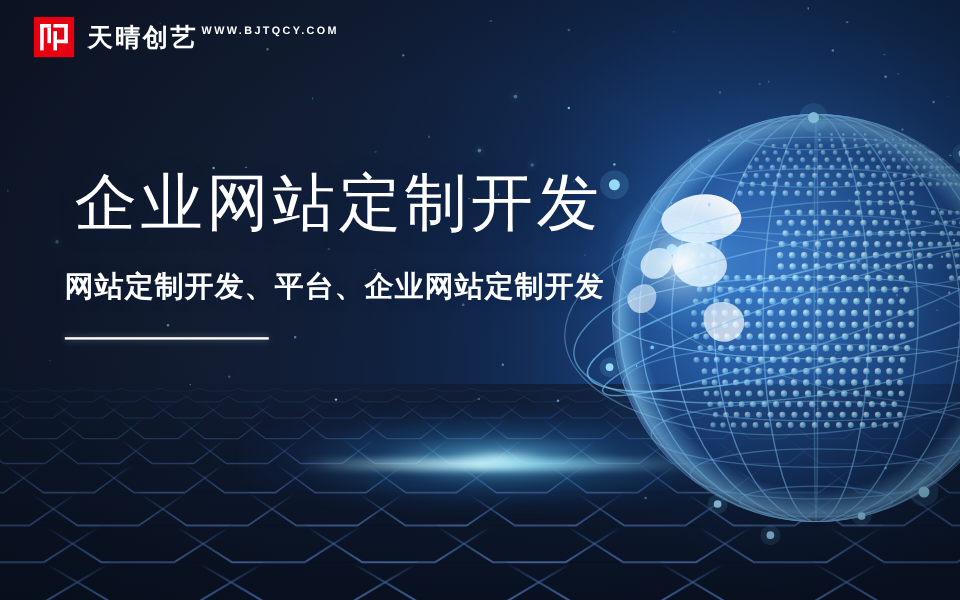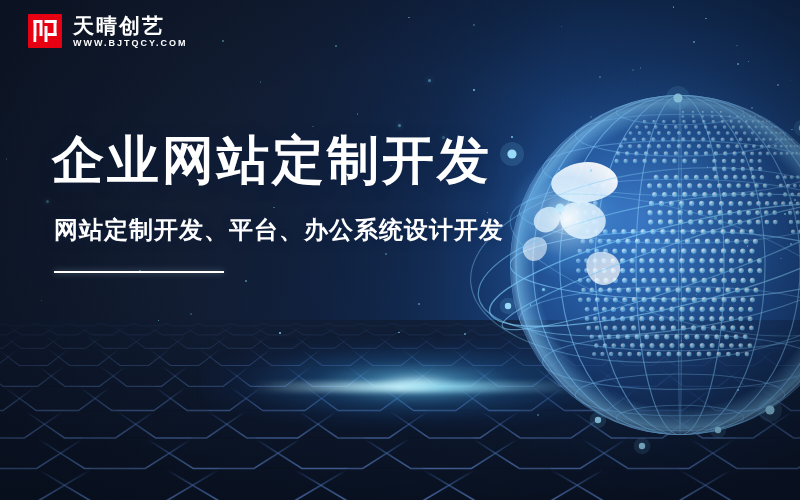--- a/index.html
+++ b/index.html
@@ -75,36 +75,36 @@
     background:#7fd4f7;
   }
 
   
   .logo{
     position:absolute;left:28px;top:14px;display:flex;align-items:center;gap:11px;
   }
   .logo-mark{
     width:34px;height:34px;position:relative;flex:0 0 auto;
   }
-  .logo-text{display:flex;flex-direction:column;gap:3px;}
+  .logo-text{display:flex;flex-direction:row;gap:3px;}
   .logo-cn{
     color:#ffffff;font-size:21px;font-weight:700;letter-spacing:2px;line-height:1;
     white-space:nowrap;
   }
   .logo-url{
     color:#ffffff;font-size:9px;font-weight:700;letter-spacing:2.0px;line-height:1;
     white-space:nowrap;
   }
 
   
   .copy{position:absolute;left:52px;top:132px;width:520px;}
   .h1{
     font-family:"Liberation Serif","DejaVu Serif",serif;
-    color:#ffffff;font-size:52px;font-weight:700;letter-spacing:3px;line-height:1.12;
-    margin:0;white-space:nowrap;
+    color:#ffffff;font-size:52px;font-weight:400;letter-spacing:3px;line-height:1.12;
+    margin:10px;white-space:nowrap;
     text-shadow:0 2px 14px rgba(10,30,70,0.55);
   }
   .h2{
     color:#ffffff;font-size:24px;font-weight:700;letter-spacing:1px;line-height:1.2;
     margin:26px 0 0 2px;white-space:nowrap;
     text-shadow:0 1px 8px rgba(10,30,70,0.5);
   }
   .rule{
     width:170px;height:2px;background:#ffffff;margin:26px 0 0 2px;border:0;
     box-shadow:0 0 6px rgba(190,225,255,0.45);
@@ -1234,17 +1234,17 @@
       </svg>
     </div>
     <div class="logo-text">
       <div class="logo-cn">天晴创艺</div>
       <div class="logo-url">WWW.BJTQCY.COM</div>
     </div>
   </div>
 
   <div class="copy">
     <h1 class="h1">企业网站定制开发</h1>
-    <div class="h2">网站定制开发、平台、办公系统设计开发</div>
+    <div class="h2">网站定制开发、平台、企业网站定制开发</div>
     <hr class="rule">
   </div>
 
 </div>
 
 </body></html>

